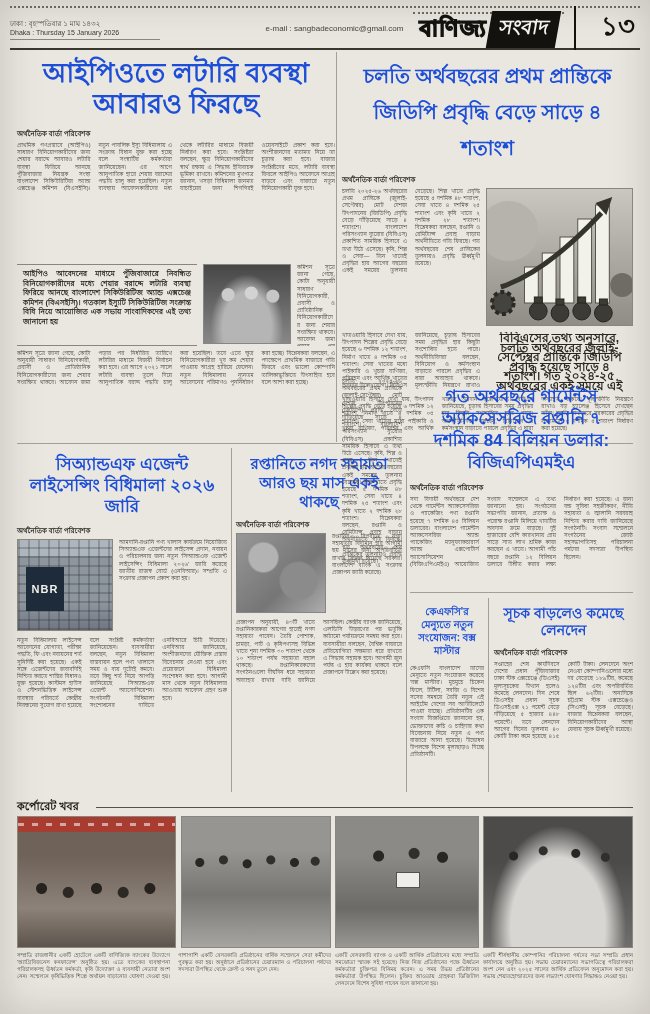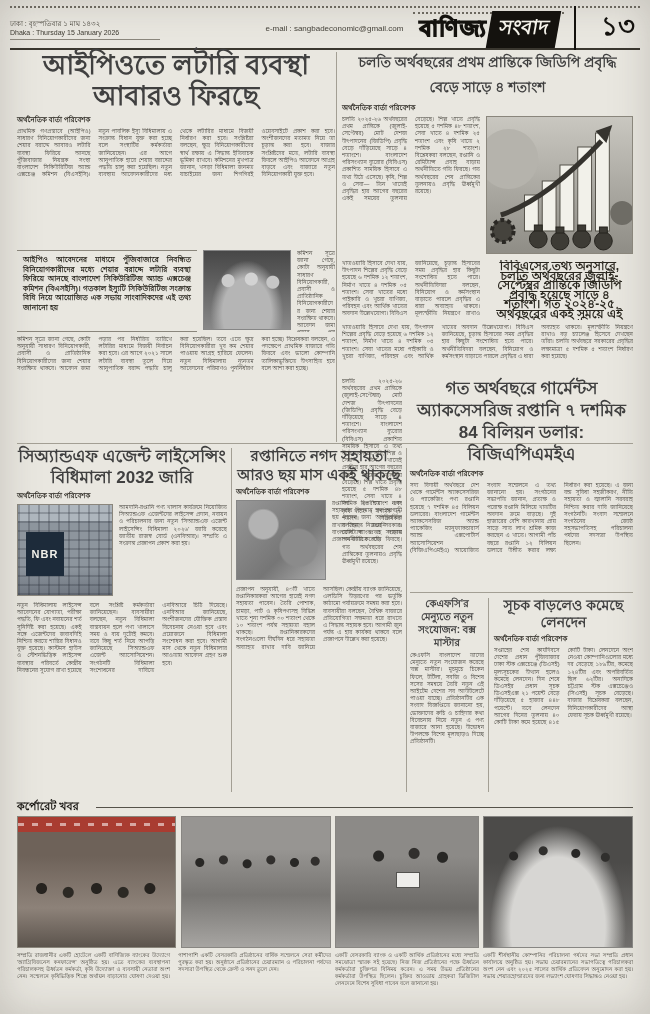--- a/index.html
+++ b/index.html
@@ -12,21 +12,21 @@
             display:flex;align-items:center;}
   .mh-dates{font-size:7px;line-height:9px;color:#3c3930;width:150px;border-bottom:1px solid #8a867c;padding:2px 0;}
   .mh-email{font-size:8px;color:#45423a;flex:1;text-align:right;padding-right:10px;}
   .mh-logo{display:flex;align-items:center;gap:2px;padding:0 6px;border-top:2px dotted #6b675e;height:30px;}
   .brand1{font-size:22px;font-weight:700;color:#efede6;-webkit-text-stroke:1.4px #14120e;letter-spacing:1px;}
   .brand2{font-size:20px;font-weight:700;color:#f4f2ea;background:#14120e;padding:1px 10px 3px 10px;
           transform:skewX(-10deg);display:inline-block;}
   .mh-page{font-size:26px;font-weight:700;color:#14120e;border-left:2px solid #14120e;
            padding-left:20px;margin-left:10px;width:44px;text-align:center;}
   
-  .hl{font-weight:700;color:#404040;text-align:center;margin:0;}
+  .hl{font-weight:700;color:#1d4ed8;text-align:center;margin:8px;}
   .byline{font-size:7px;font-weight:700;color:#2e2b24;margin:2px 0;}
   .micro{font-size:5.6px;line-height:7.2px;text-align:justify;color:#45423a;
          word-break:break-word;filter:saturate(.8);}
   .cols4{column-count:4;column-gap:8px;}
   .cols3{column-count:3;column-gap:8px;}
   .cols2{column-count:2;column-gap:8px;}
   .quote{font-size:7.4px;line-height:9.6px;font-weight:700;color:#2a271f;text-align:justify;
          padding:4px 6px;border-top:1px solid #8a867c;border-bottom:1px solid #8a867c;}
   .highlight{font-size:12px;line-height:9.6px;font-weight:700;color:#2a271f;text-align:center;padding:2px 4px;}
   .photo{border:1px solid #8a867c;box-sizing:border-box;}
@@ -116,21 +116,21 @@
     <div class="micro cols4" style="height:118px;overflow:hidden">প্রাথমিক গণপ্রস্তাবে (আইপিও) সাধারণ বিনিয়োগকারীদের জন্য শেয়ার বরাদ্দে আবারও লটারি ব্যবস্থা ফিরিয়ে আনছে পুঁজিবাজার নিয়ন্ত্রক সংস্থা বাংলাদেশ সিকিউরিটিজ অ্যান্ড এক্সচেঞ্জ কমিশন (বিএসইসি)। নতুন পাবলিক ইস্যু বিধিমালায় এ সংক্রান্ত বিধান যুক্ত করা হচ্ছে বলে সংস্থাটির কর্মকর্তারা জানিয়েছেন। এর আগে আনুপাতিক হারে শেয়ার বরাদ্দের পদ্ধতি চালু করা হয়েছিল। নতুন ব্যবস্থায় আবেদনকারীদের মধ্য থেকে লটারির মাধ্যমে বিজয়ী নির্ধারণ করা হবে। সংশ্লিষ্টরা বলছেন, ক্ষুদ্র বিনিয়োগকারীদের স্বার্থ রক্ষায় এ সিদ্ধান্ত ইতিবাচক ভূমিকা রাখবে। কমিশনের মুখপাত্র জানান, খসড়া বিধিমালা জনমত যাচাইয়ের জন্য শিগগিরই ওয়েবসাইটে প্রকাশ করা হবে। অংশীজনদের মতামত নিয়ে তা চূড়ান্ত করা হবে। বাজার সংশ্লিষ্টদের মতে, লটারি ব্যবস্থা ফিরলে আইপিও আবেদনে আগ্রহ বাড়বে এবং বাজারে নতুন বিনিয়োগকারী যুক্ত হবে।</div>
     <div style="display:flex;gap:6px;margin-top:4px;height:82px">
       <div class="quote" style="width:168px;overflow:hidden">আইপিও আবেদনের মাধ্যমে পুঁজিবাজারে নিবন্ধিত বিনিয়োগকারীদের মধ্যে শেয়ার বরাদ্দে লটারি ব্যবস্থা ফিরিয়ে আনছে বাংলাদেশ সিকিউরিটিজ অ্যান্ড এক্সচেঞ্জ কমিশন (বিএসইসি)। গতকাল ইস্যুটি সিকিউরিটিজ সংক্রান্ত বিধি নিয়ে আয়োজিত এক সভায় সাংবাদিকদের এই তথ্য জানানো হয়</div>
       <div class="photo ph-press" style="width:88px;height:80px"></div>
       <div class="micro" style="flex:1;overflow:hidden">কমিশন সূত্রে জানা গেছে, কোটা অনুযায়ী সাধারণ বিনিয়োগকারী, প্রবাসী ও প্রাতিষ্ঠানিক বিনিয়োগকারীদের জন্য শেয়ার সংরক্ষিত থাকবে। আবেদন জমা পড়ার পর নির্ধারিত তারিখে লটারির মাধ্যমে বিজয়ী নির্বাচন করা হবে। এর আগে ২০২১ সালে লটারি ব্যবস্থা তুলে দিয়ে আনুপাতিক বরাদ্দ পদ্ধতি চালু করা হয়েছিল। তবে এতে ক্ষুদ্র বিনিয়োগকারীরা খুব কম শেয়ার পাওয়ায় আগ্রহ হারিয়ে ফেলেন। নতুন বিধিমালায় ন্যূনতম আবেদনের পরিমাণও পুনর্নির্ধারণ করা হচ্ছে। বিশ্লেষকরা বলছেন, এ পদক্ষেপে প্রাথমিক বাজারে গতি ফিরবে এবং ভালো কোম্পানি তালিকাভুক্তিতে উৎসাহিত হবে বলে আশা করা হচ্ছে।</div>
     </div>
     <div class="micro cols4" style="height:100px;overflow:hidden;margin-top:4px">কমিশন সূত্রে জানা গেছে, কোটা অনুযায়ী সাধারণ বিনিয়োগকারী, প্রবাসী ও প্রাতিষ্ঠানিক বিনিয়োগকারীদের জন্য শেয়ার সংরক্ষিত থাকবে। আবেদন জমা পড়ার পর নির্ধারিত তারিখে লটারির মাধ্যমে বিজয়ী নির্বাচন করা হবে। এর আগে ২০২১ সালে লটারি ব্যবস্থা তুলে দিয়ে আনুপাতিক বরাদ্দ পদ্ধতি চালু করা হয়েছিল। তবে এতে ক্ষুদ্র বিনিয়োগকারীরা খুব কম শেয়ার পাওয়ায় আগ্রহ হারিয়ে ফেলেন। নতুন বিধিমালায় ন্যূনতম আবেদনের পরিমাণও পুনর্নির্ধারণ করা হচ্ছে। বিশ্লেষকরা বলছেন, এ পদক্ষেপে প্রাথমিক বাজারে গতি ফিরবে এবং ভালো কোম্পানি তালিকাভুক্তিতে উৎসাহিত হবে বলে আশা করা হচ্ছে।</div>
   </div>
 
   <div style="position:absolute;left:342px;top:50px;width:291px;height:390px">
-    <h2 class="hl" style="font-size:14px;line-height:25px">চলতি অর্থবছরের প্রথম প্রান্তিকে জিডিপি প্রবৃদ্ধি বেড়ে সাড়ে ৪ শতাংশ</h2>
+    <h2 class="hl" style="font-size:20px;line-height:36px">চলতি অর্থবছরের প্রথম প্রান্তিকে জিডিপি প্রবৃদ্ধি বেড়ে সাড়ে ৪ শতাংশ</h2>
     <div class="byline">অর্থনৈতিক বার্তা পরিবেশক</div>
     <div style="display:flex;gap:6px;height:140px">
       <div class="micro cols2" style="width:138px;overflow:hidden">চলতি ২০২৫-২৬ অর্থবছরের প্রথম প্রান্তিকে (জুলাই-সেপ্টেম্বর) মোট দেশজ উৎপাদনের (জিডিপি) প্রবৃদ্ধি বেড়ে দাঁড়িয়েছে সাড়ে ৪ শতাংশে। বাংলাদেশ পরিসংখ্যান ব্যুরোর (বিবিএস) প্রকাশিত সাময়িক হিসাবে এ তথ্য উঠে এসেছে। কৃষি, শিল্প ও সেবা— তিন খাতেই প্রবৃদ্ধির হার আগের বছরের একই সময়ের তুলনায় বেড়েছে। শিল্প খাতে প্রবৃদ্ধি হয়েছে ৫ দশমিক ৪৮ শতাংশ, সেবা খাতে ৪ দশমিক ২৫ শতাংশ এবং কৃষি খাতে ২ দশমিক ২৮ শতাংশ। বিশ্লেষকরা বলছেন, রপ্তানি ও রেমিট্যান্স প্রবাহ বাড়ায় অর্থনীতিতে গতি ফিরছে। গত অর্থবছরের শেষ প্রান্তিকের তুলনায়ও প্রবৃদ্ধি ঊর্ধ্বমুখী রয়েছে।</div>
       <div class="photo" style="flex:1;height:138px;padding:0">
         <svg width="100%" height="100%" viewBox="0 0 147 136" preserveAspectRatio="none">
           <defs>
               <linearGradient id="g1" x1="0" y1="0" x2="0" y2="1">
             <stop offset="0" stop-color="#c9c7c0"></stop>
                 <stop offset="1" stop-color="#8f8d86"></stop>
               </linearGradient>
@@ -160,21 +160,21 @@
       </div>
     </div>
     <div style="display:flex;gap:6px;margin-top:4px;height:60px">
       <div class="micro cols2" style="width:138px;overflow:hidden">খাতওয়ারি হিসাবে দেখা যায়, উৎপাদন শিল্পের প্রবৃদ্ধি বেড়ে হয়েছে ৬ দশমিক ১২ শতাংশ, নির্মাণ খাতে ৪ দশমিক ০৫ শতাংশ। সেবা খাতের মধ্যে পাইকারি ও খুচরা বাণিজ্য, পরিবহন এবং আর্থিক খাতের অবদান উল্লেখযোগ্য। বিবিএস জানিয়েছে, চূড়ান্ত হিসাবের সময় প্রবৃদ্ধির হার কিছুটা সংশোধিত হতে পারে। অর্থনীতিবিদরা বলছেন, বিনিয়োগ ও কর্মসংস্থান বাড়াতে পারলে প্রবৃদ্ধির এ ধারা অব্যাহত থাকবে। মূল্যস্ফীতি নিয়ন্ত্রণে রাখাও বড় চ্যালেঞ্জ হিসেবে দেখছেন তাঁরা। চলতি অর্থবছরে সরকারের প্রবৃদ্ধির লক্ষ্যমাত্রা ৫ দশমিক ৫ শতাংশ নির্ধারণ করা হয়েছে।</div>
       <div class="highlight" style="flex:1;overflow:hidden">বিবিএসের তথ্য অনুসারে, চলতি অর্থবছরের জুলাই-সেপ্টেম্বর প্রান্তিকে জিডিপি প্রবৃদ্ধি হয়েছে সাড়ে ৪ শতাংশ। গত ২০২৪-২৫ অর্থবছরের একই সময়ে এই প্রবৃদ্ধি ছিল ৩ দশমিক ৪৮ শতাংশ</div>
     </div>
     <div class="micro cols3" style="height:108px;overflow:hidden;margin-top:4px">খাতওয়ারি হিসাবে দেখা যায়, উৎপাদন শিল্পের প্রবৃদ্ধি বেড়ে হয়েছে ৬ দশমিক ১২ শতাংশ, নির্মাণ খাতে ৪ দশমিক ০৫ শতাংশ। সেবা খাতের মধ্যে পাইকারি ও খুচরা বাণিজ্য, পরিবহন এবং আর্থিক খাতের অবদান উল্লেখযোগ্য। বিবিএস জানিয়েছে, চূড়ান্ত হিসাবের সময় প্রবৃদ্ধির হার কিছুটা সংশোধিত হতে পারে। অর্থনীতিবিদরা বলছেন, বিনিয়োগ ও কর্মসংস্থান বাড়াতে পারলে প্রবৃদ্ধির এ ধারা অব্যাহত থাকবে। মূল্যস্ফীতি নিয়ন্ত্রণে রাখাও বড় চ্যালেঞ্জ হিসেবে দেখছেন তাঁরা। চলতি অর্থবছরে সরকারের প্রবৃদ্ধির লক্ষ্যমাত্রা ৫ দশমিক ৫ শতাংশ নির্ধারণ করা হয়েছে।</div>
   </div>
 
   <div style="position:absolute;left:17px;top:446px;width:210px;height:346px">
-    <h2 class="hl" style="font-size:17px;line-height:21px">সিঅ্যান্ডএফ এজেন্ট লাইসেন্সিং বিধিমালা 2032 জারি</h2>
+    <h2 class="hl" style="font-size:17px;line-height:21px">সিঅ্যান্ডএফ এজেন্ট লাইসেন্সিং বিধিমালা ২০২৬ জারি</h2>
     <div class="byline">অর্থনৈতিক বার্তা পরিবেশক</div>
     <div style="display:flex;gap:6px;height:94px">
       <div class="photo ph-nbr" style="width:96px;height:92px">
         <span class="nbr-sign">NBR</span>
       </div>
       <div class="micro" style="flex:1;overflow:hidden">আমদানি-রপ্তানি পণ্য খালাস কার্যক্রমে নিয়োজিত সিঅ্যান্ডএফ এজেন্টদের লাইসেন্স প্রদান, নবায়ন ও পরিচালনার জন্য নতুন 'সিঅ্যান্ডএফ এজেন্ট লাইসেন্সিং বিধিমালা ২০২৬' জারি করেছে জাতীয় রাজস্ব বোর্ড (এনবিআর)। সম্প্রতি এ সংক্রান্ত প্রজ্ঞাপন প্রকাশ করা হয়।</div>
     </div>
     <div class="micro cols3" style="height:188px;overflow:hidden;margin-top:4px">নতুন বিধিমালায় লাইসেন্স আবেদনের যোগ্যতা, পরীক্ষা পদ্ধতি, ফি এবং নবায়নের শর্ত সুনির্দিষ্ট করা হয়েছে। একই সঙ্গে এজেন্টদের জবাবদিহি নিশ্চিত করতে শাস্তির বিধানও যুক্ত হয়েছে। কাস্টমস হাউস ও স্টেশনভিত্তিক লাইসেন্স ব্যবস্থার পরিবর্তে কেন্দ্রীয় নিবন্ধনের সুযোগ রাখা হয়েছে বলে সংশ্লিষ্ট কর্মকর্তারা জানিয়েছেন। ব্যবসায়ীরা বলছেন, নতুন বিধিমালা বাস্তবায়ন হলে পণ্য খালাসে সময় ও ব্যয় দুটোই কমবে। তবে কিছু শর্ত নিয়ে আপত্তি জানিয়েছে সিঅ্যান্ডএফ এজেন্ট অ্যাসোসিয়েশন। সংগঠনটি বিধিমালা সংশোধনের দাবিতে এনবিআরে চিঠি দিয়েছে। এনবিআর জানিয়েছে, অংশীজনদের যৌক্তিক প্রস্তাব বিবেচনায় নেওয়া হবে এবং প্রয়োজনে বিধিমালা সংশোধন করা হবে। আগামী মাস থেকে নতুন বিধিমালার আওতায় আবেদন গ্রহণ শুরু হবে।</div>
   </div>
 

